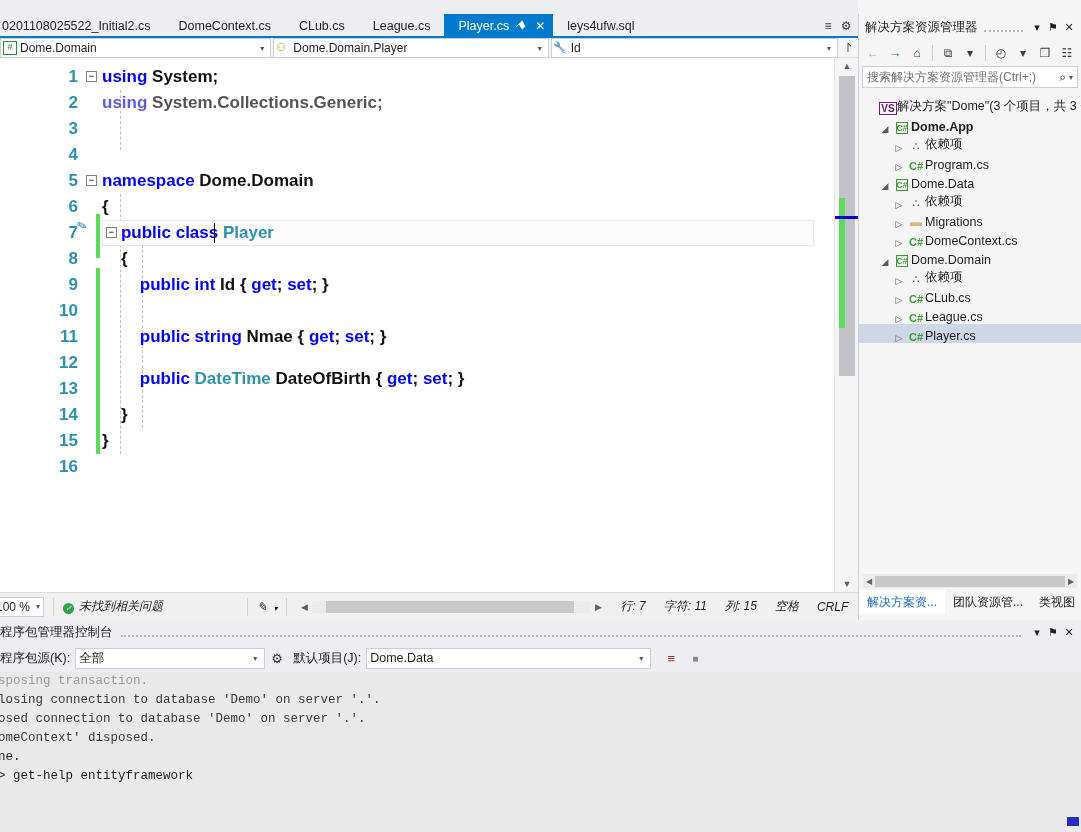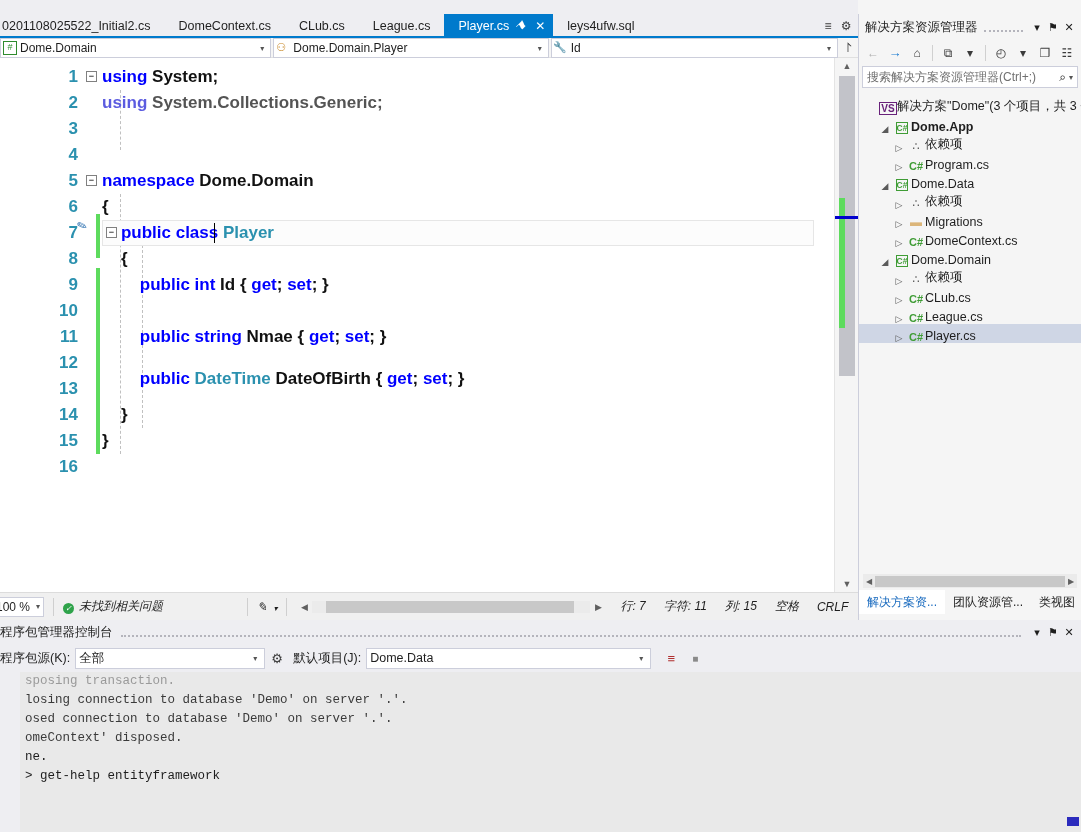--- a/index.html
+++ b/index.html
@@ -224,21 +224,21 @@
   #pmc-toolbar { height: 28px; display: flex; align-items: center; gap: 0; font-size: 12.5px; }
   #pmc-toolbar .lb { margin-right: 5px; white-space: nowrap; }
   .pm-combo { height: 21px; background: #ffffff; border: 1px solid #cccedb;
               display: flex; align-items: center; padding: 0 3px; }
   .pm-combo .v { flex: 1 1 auto; font-size: 12.5px; white-space: nowrap; }
   .pm-combo .a { flex: 0 0 12px; text-align: center; font-size: 8px; color: #555; }
   #pmc-src { width: 190px; }
   #pmc-proj { width: 285px; }
   .pm-ic { width: 24px; text-align: center; font-size: 13px; color: #3b3b3b; }
   #pmc-out { position: absolute; left: 0; top: 52px; right: 0; bottom: 0;
-             background: #e9e9e9; overflow: hidden; padding-left: 7px; margin-left: 20px; }
+             background: #e9e9e9; overflow: hidden; padding-left: 0; }
   .pl { height: 19px; line-height: 19px; font-family: "Liberation Mono", monospace;
         font-size: 12.5px; color: #3a3a3a; white-space: pre; }
   .pl.first { color: #9a9a9a; }
   .pl.strong { color: #1e1e1e; }
 
   #watermark { position: absolute; right: 6px; bottom: 18px; font-size: 15px;
                color: #cfd2dd; white-space: nowrap; }
   #wm-sq { position: absolute; right: 2px; bottom: 6px; width: 12px; height: 9px; background: #2b2bbd; }
   #topstrip { position: absolute; left: 0; top: 0; width: 1081px; height: 14px; background: #f5f5f5; }
   #topstrip .clip { position: absolute; left: 0; top: 0; font-size: 12.5px; color: #1e1e1e; }

